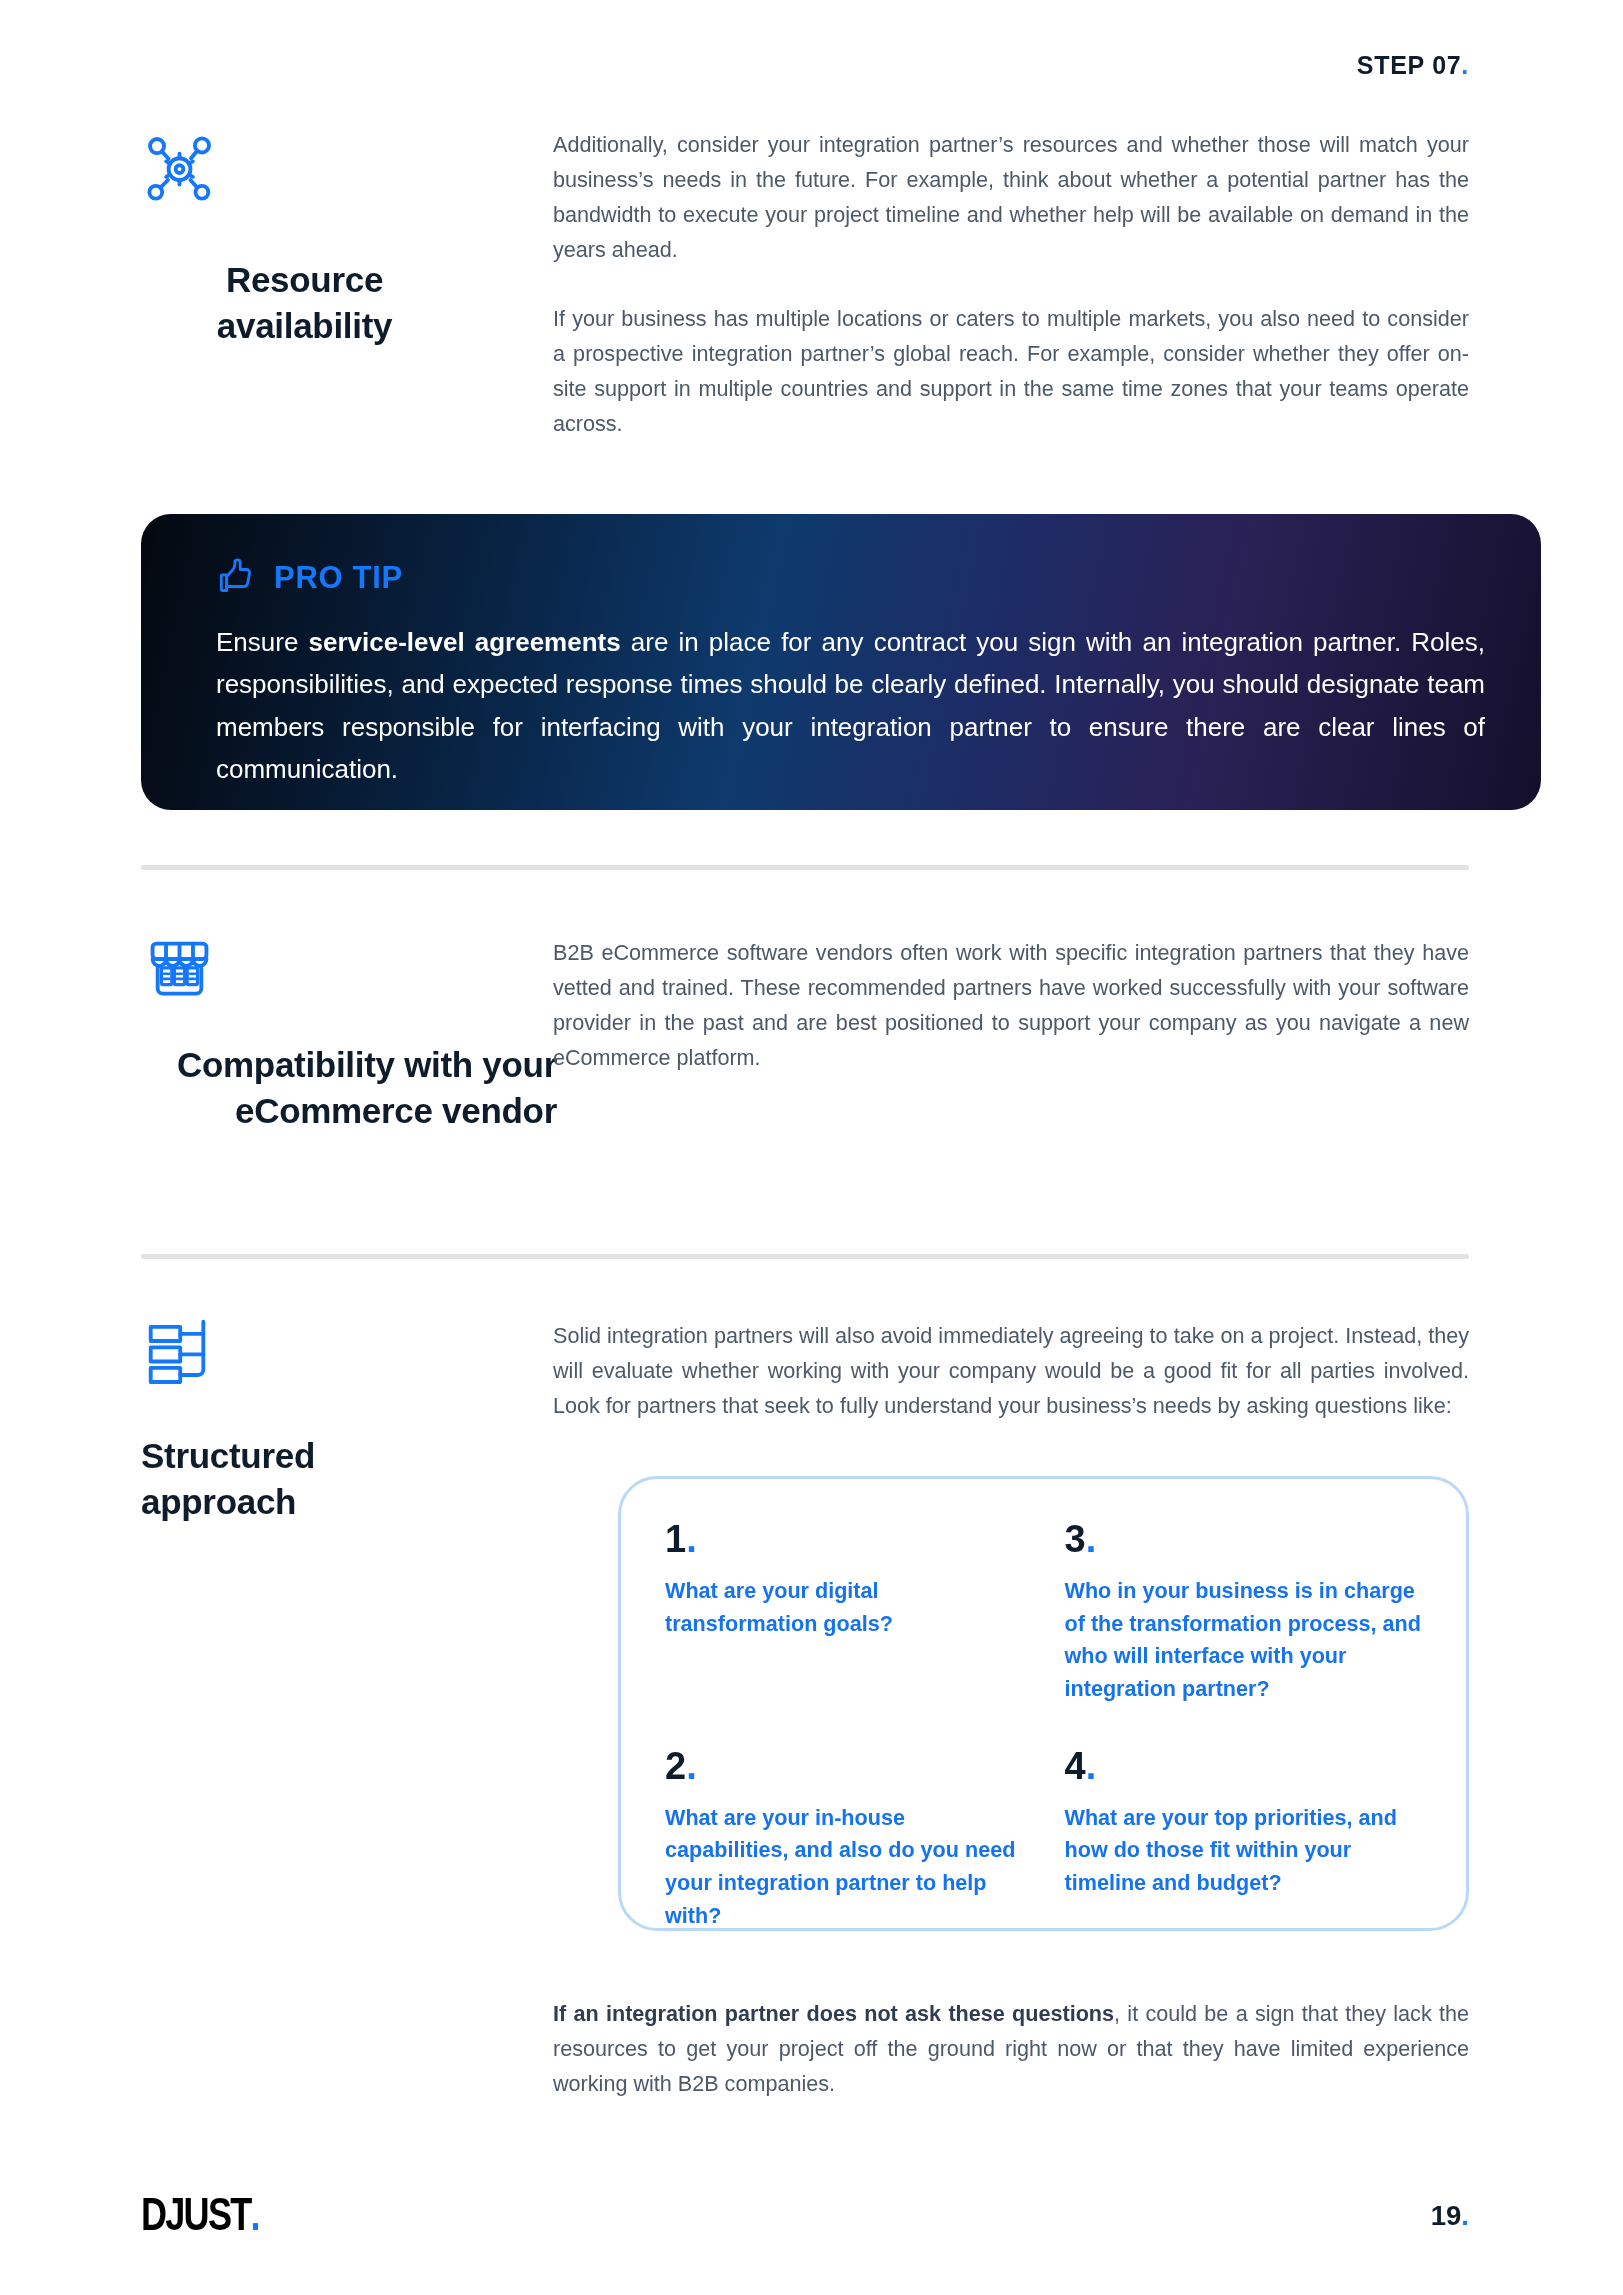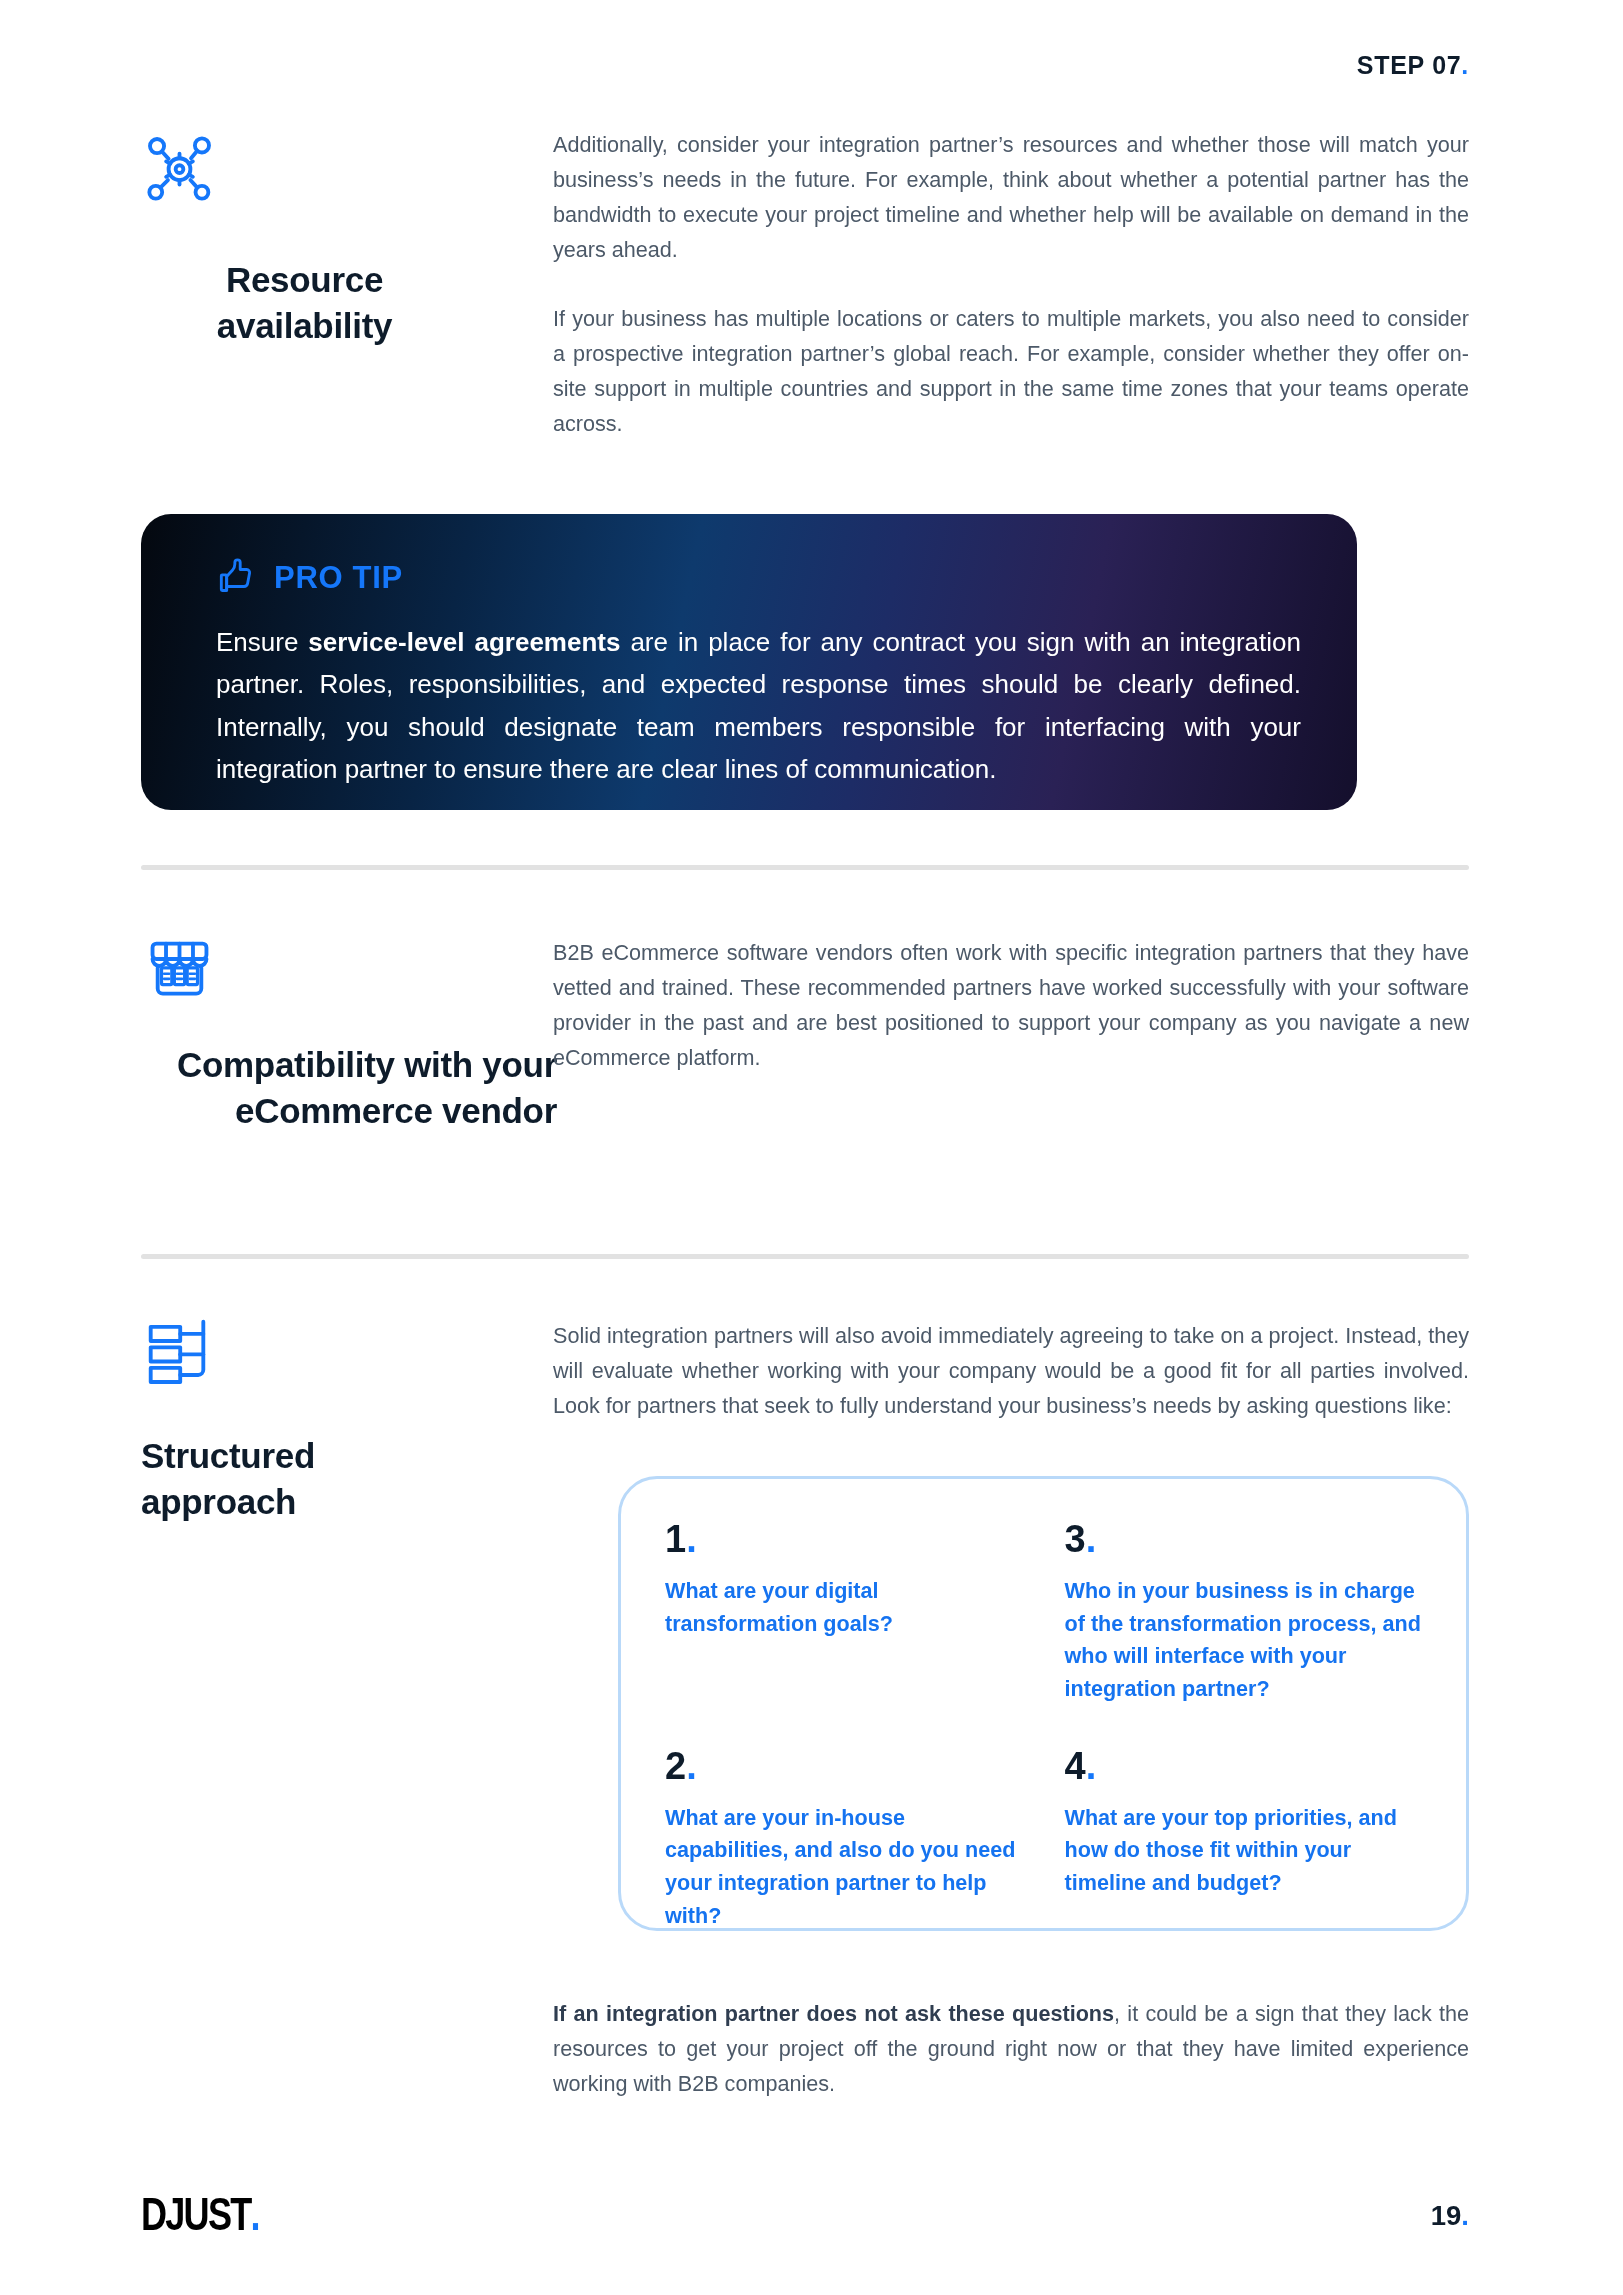--- a/index.html
+++ b/index.html
@@ -31,21 +31,21 @@
   .bodycol p{
     margin:0 0 34px 0;
     font-size:21.6px;line-height:1.62;
     color:#4C5968;
     text-align:justify;
   }
   .bodycol p:last-child{margin-bottom:0;}
   .closing strong{color:#2F3D50;font-weight:700;}
   
   .protip{
-    top:514px;left:141px;width:1216px;height:296px;
+    top:514px;left:141px;width:1400px;height:296px;
     box-sizing:border-box;
     border-radius:30px;
     background:linear-gradient(102deg,#04080F 0%,#082445 26%,#0E3A6D 44%,#1D2C66 60%,#2A2155 76%,#140F2C 100%);
     padding:42px 56px 0 75px;
   }
   .protip-head{display:flex;align-items:center;gap:17px;margin-bottom:22px;}
   .protip-head svg{width:41px;height:41px;}
   .protip-title{font-size:31px;font-weight:800;color:#1577FA;letter-spacing:0.7px;}
   .protip-body{
     font-size:26px;line-height:1.63;color:#FFFFFF;

